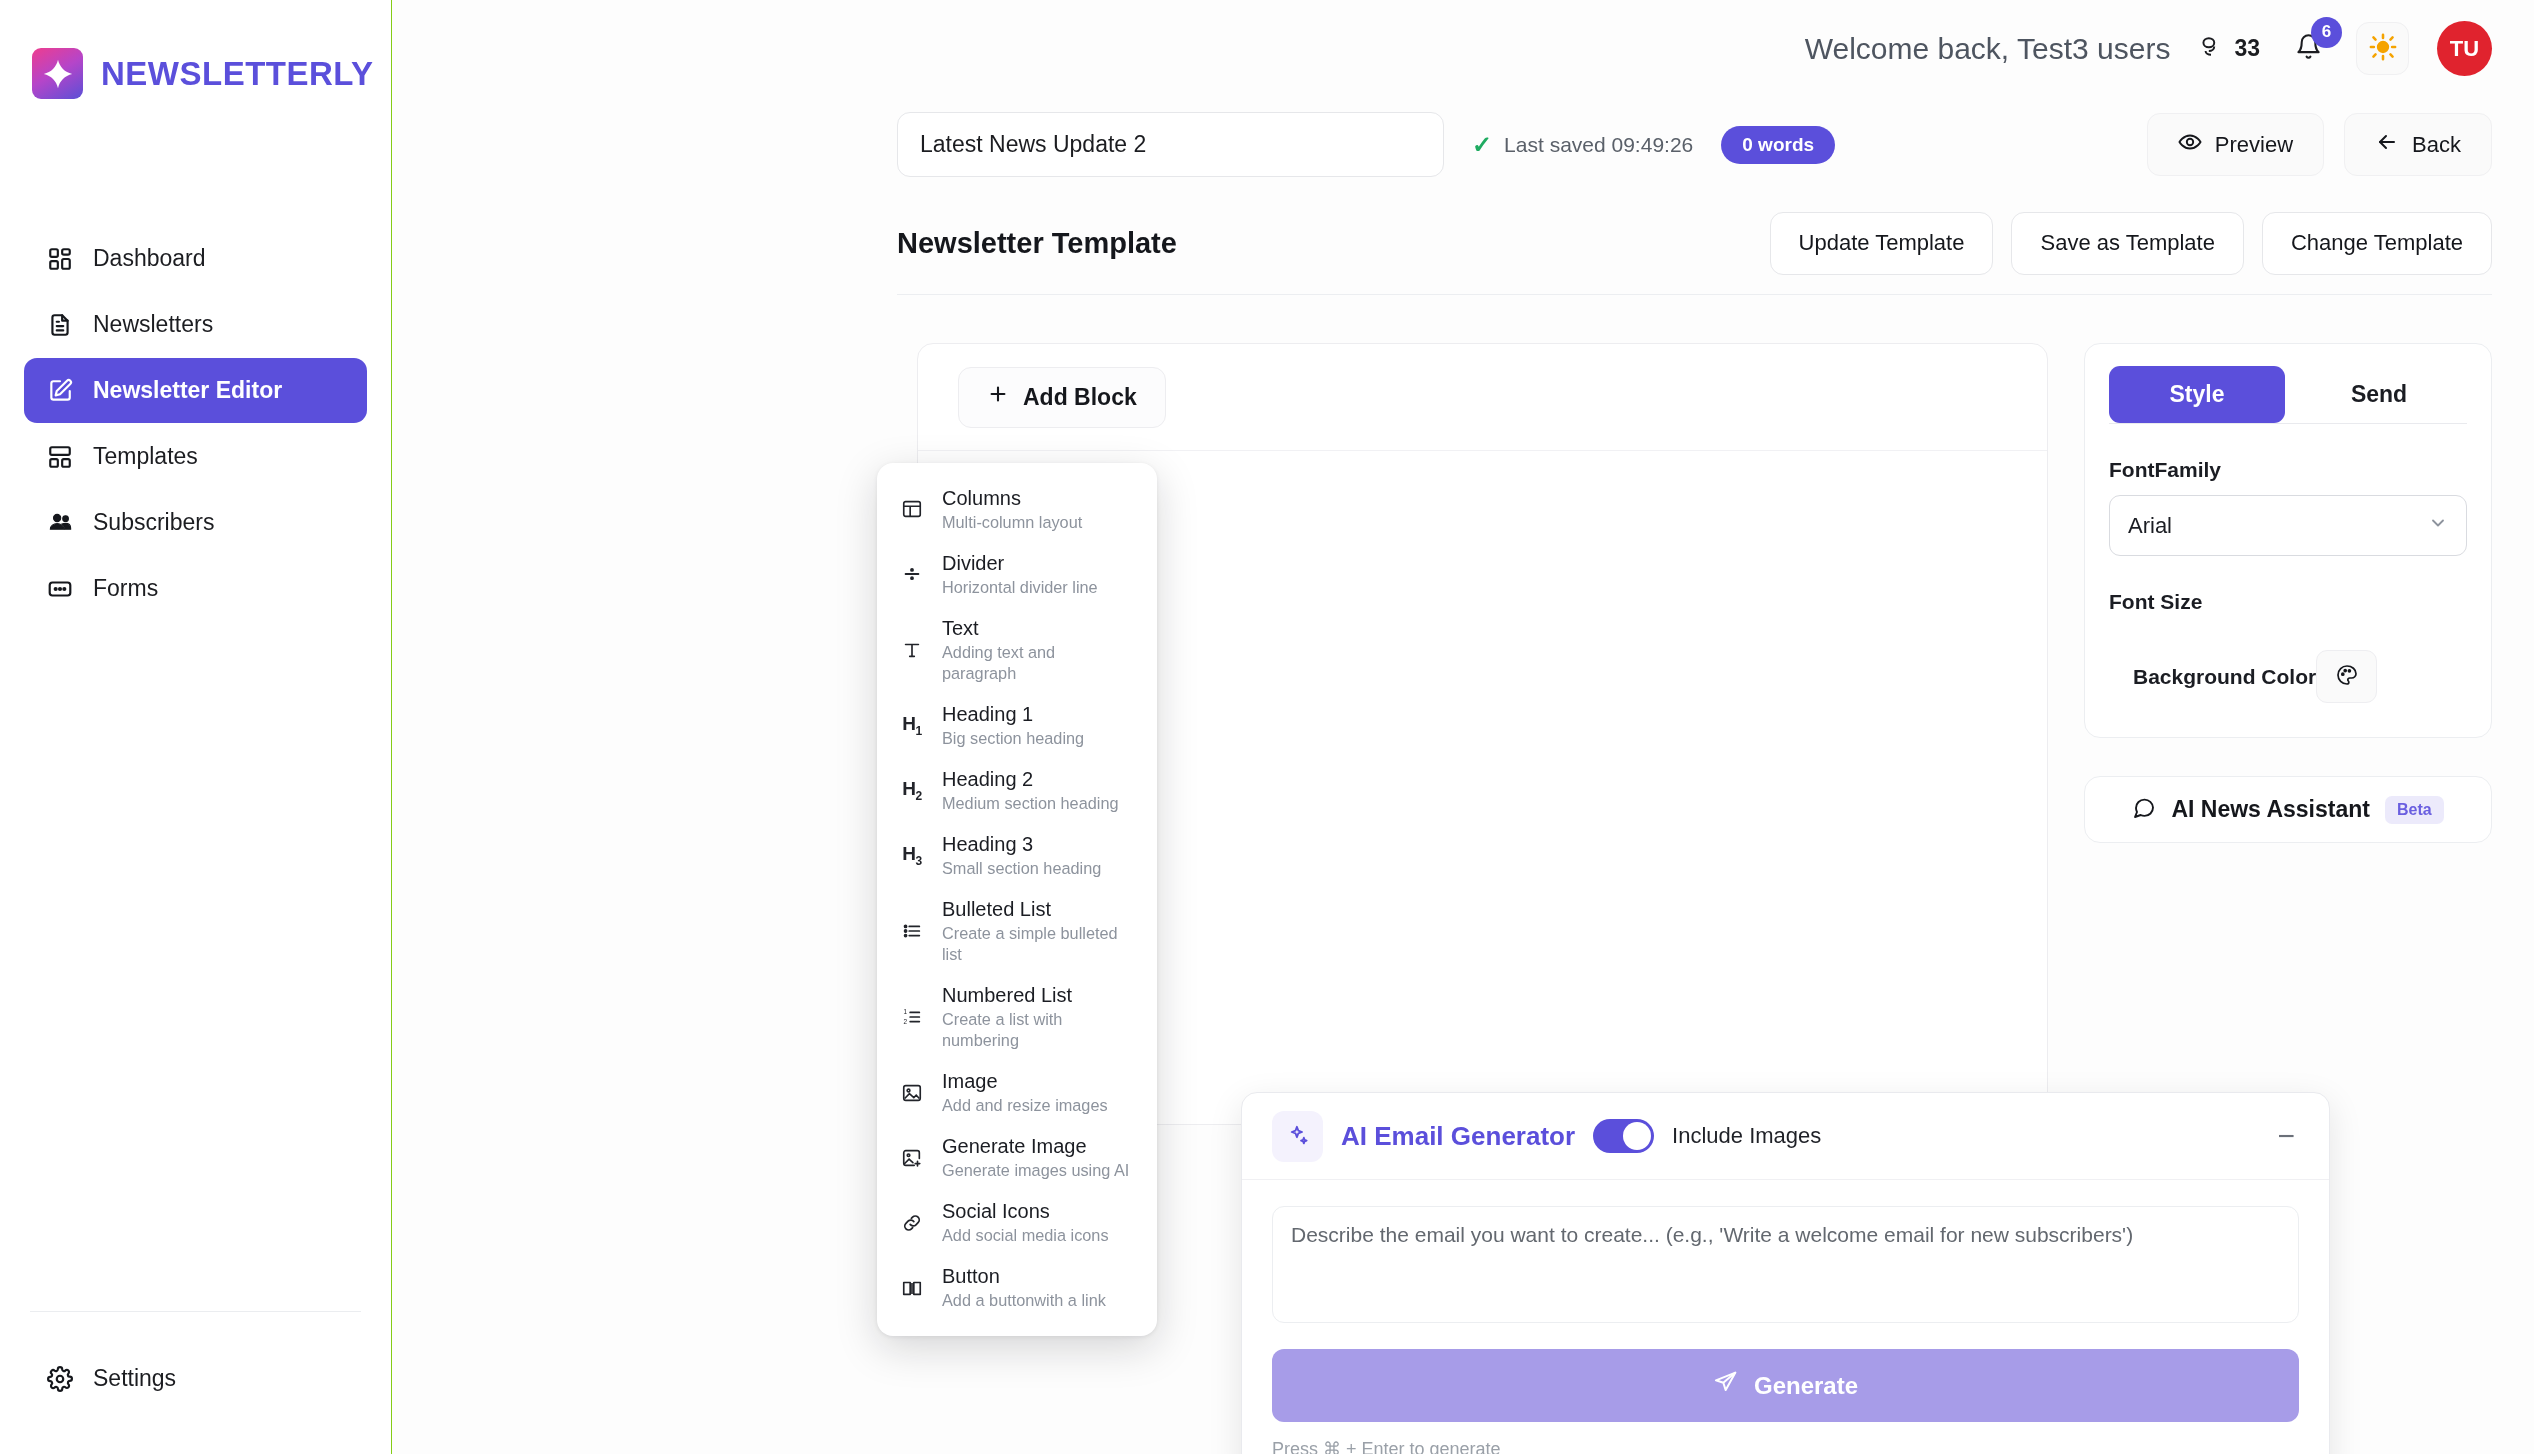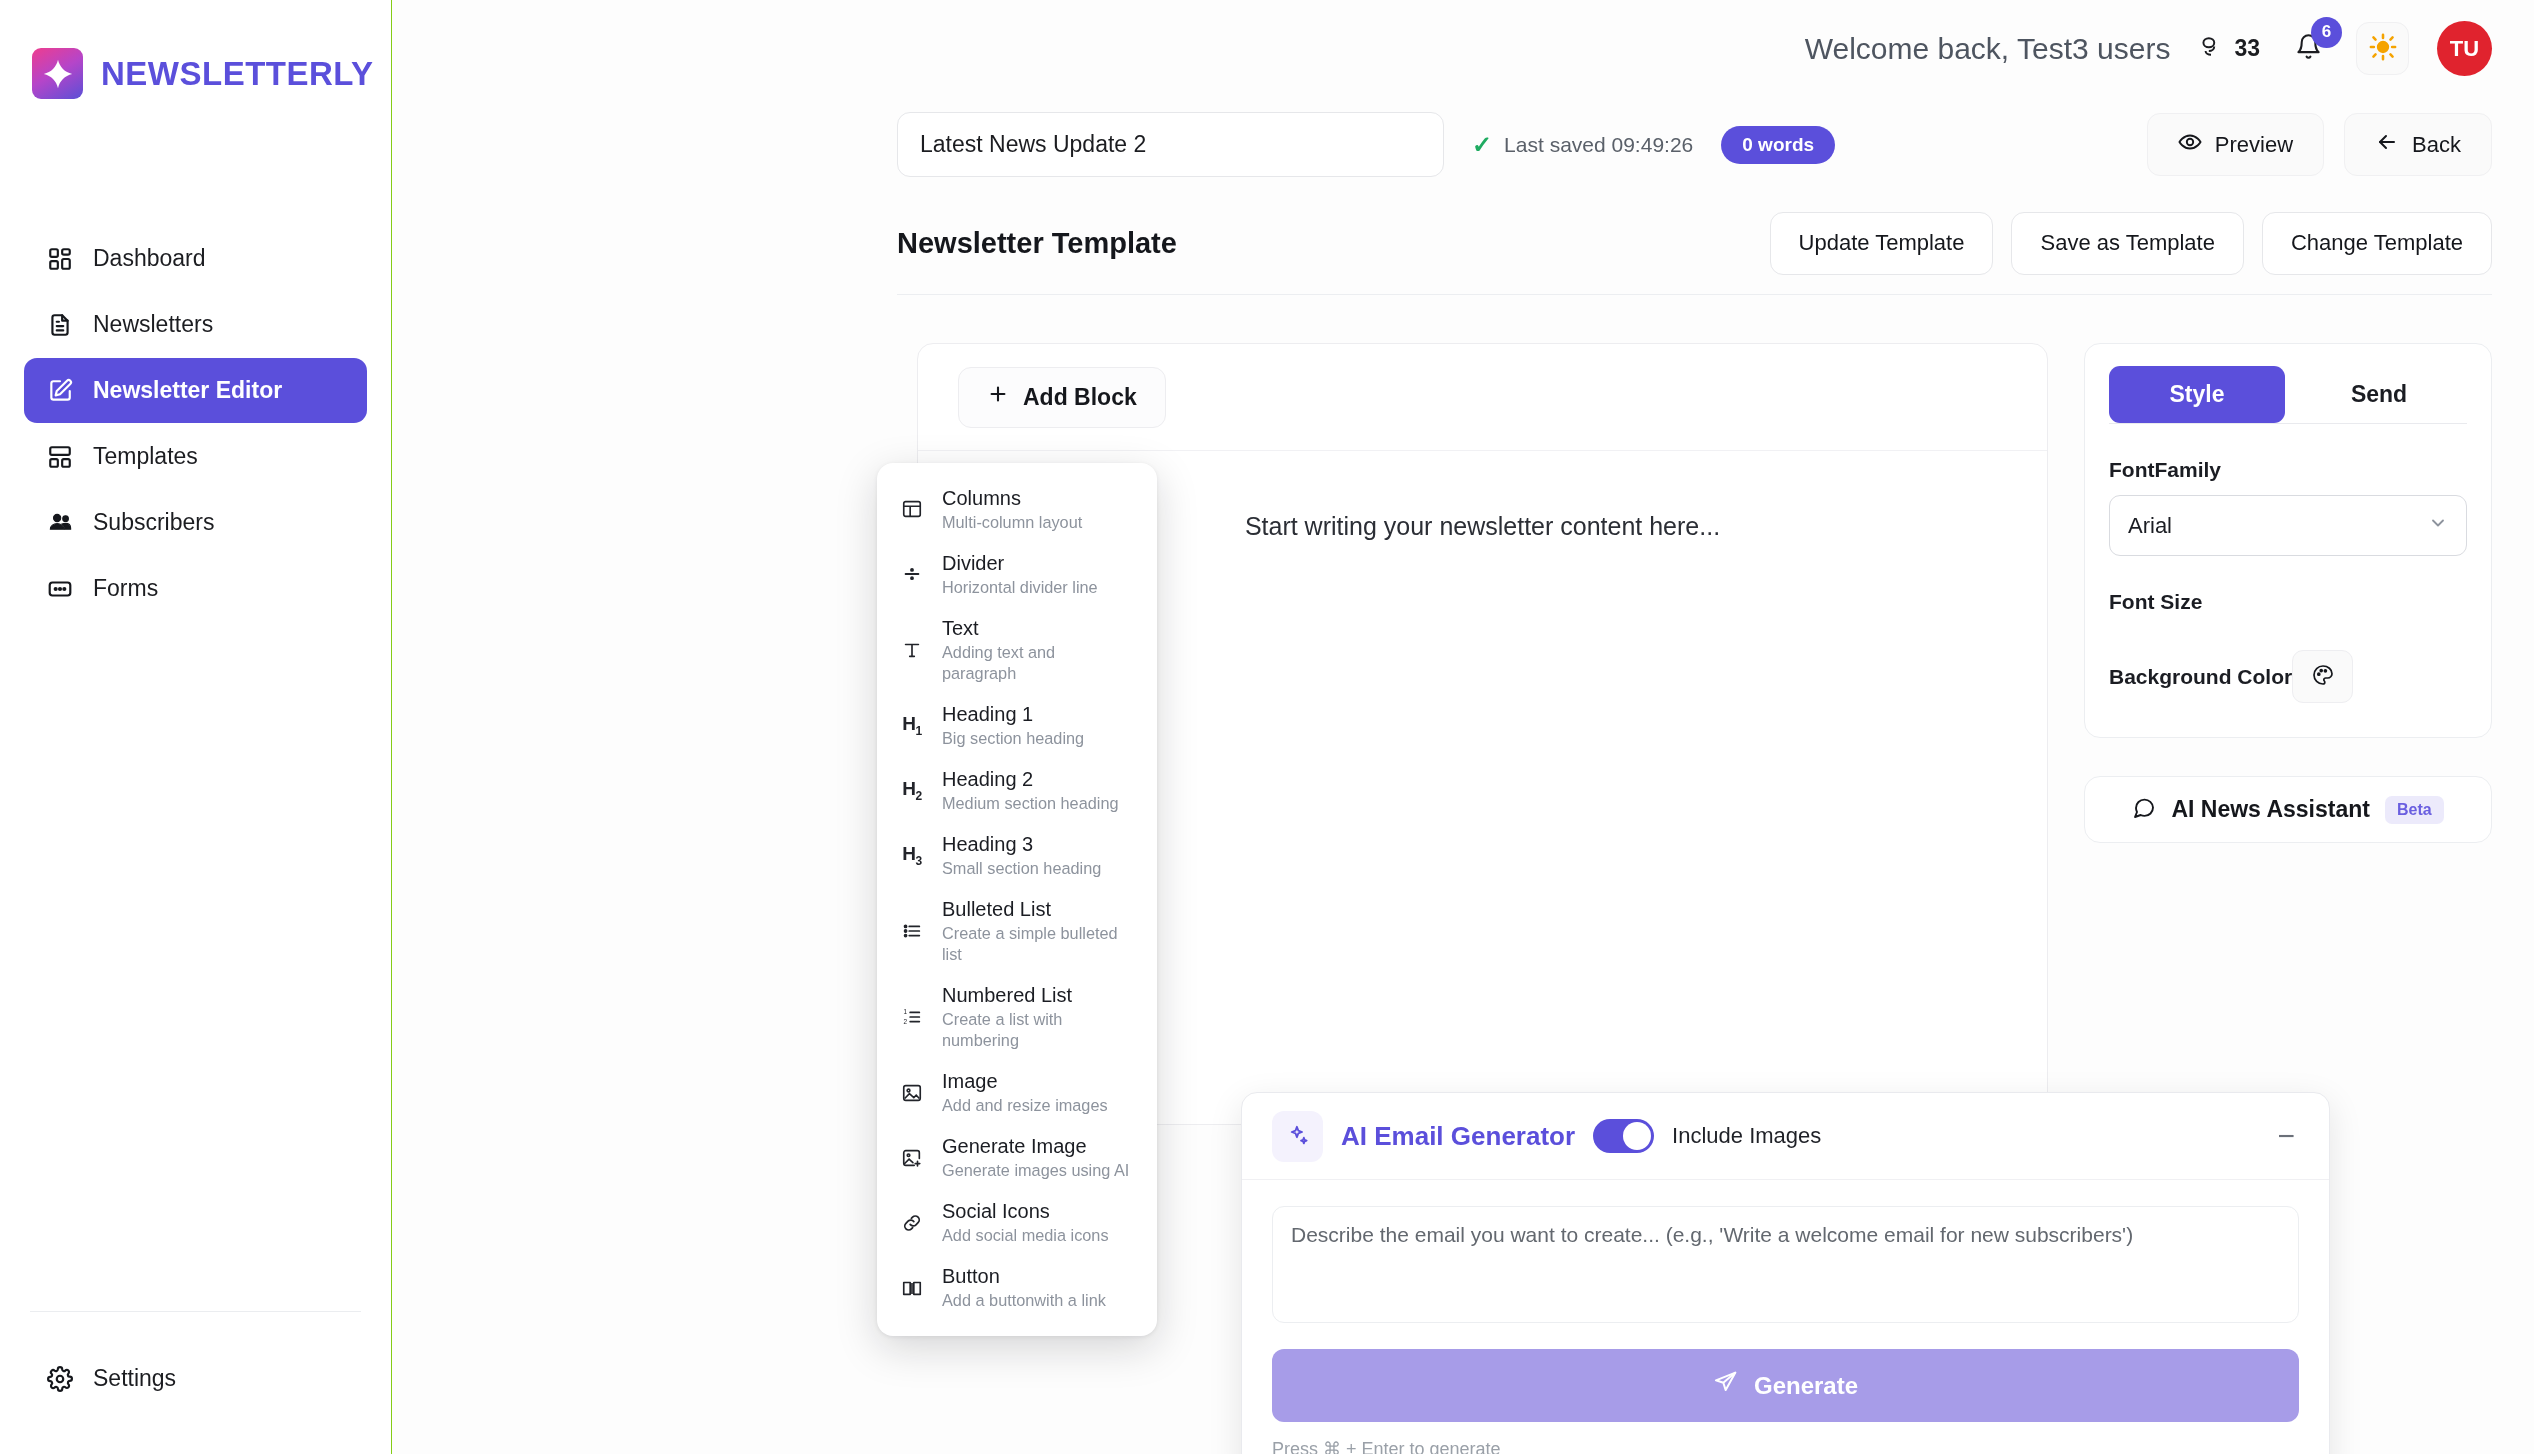--- a/index.html
+++ b/index.html
@@ -155,21 +155,21 @@
     color: #1b1d23;
   }
   .tab.active { background: #5b4fdb; color: #fff; }
   .field-label { font-size: 21px; font-weight: 600; color: #1b1d23; margin: 34px 0 13px 0; }
   .select-box {
     height: 61px; border: 1px solid #d9dbe0; border-radius: 11px;
     display: flex; align-items: center; padding: 0 18px;
     font-size: 22px; color: #1b1d23; cursor: pointer; background: #fff;
   }
   .select-box .caret { margin-left: auto; color: #8d939d; }
-  .bg-row { display: flex; align-items: center; margin-top: 36px; }
+  .bg-row { display: flex; align-items: center; margin-top: 36px; margin-left: 24px; }
   .bg-label { font-size: 21px; font-weight: 600; color: #1b1d23; }
   .swatch-btn {
     width: 61px; height: 53px; border-radius: 11px;
     background: #fafafa; border: 1px solid #eeeef1;
     display: flex; align-items: center; justify-content: center; cursor: pointer;
   }
   .assistant-card {
     margin-top: 38px; background: #fff; border: 1px solid #eceef1; border-radius: 16px;
     height: 67px; display: flex; align-items: center; justify-content: center; gap: 15px;
     cursor: pointer;
@@ -391,23 +391,20 @@
         <div class="editor-card">
           <div class="editor-toolbar">
             <button class="add-block-btn">
               <span>
                 <svg width="22" height="22" viewBox="0 0 24 24" fill="none" stroke="#15171c" stroke-width="2.3" stroke-linecap="round">
                   <path d="M12 5v14M5 12h14"></path>
                 </svg>
               </span>
               <span>Add Block</span>
             </button>
-          </div>
-          <div class="editor-body">
-            <span class="placeholder-text">Start writing your newsletter content here...</span>
           </div>
         </div>
       </div>
 
       <div class="right-col">
         <div class="panel">
           <div class="tabs">
             <div class="tab active">Style</div>
             <div class="tab">Send</div>
           </div>

